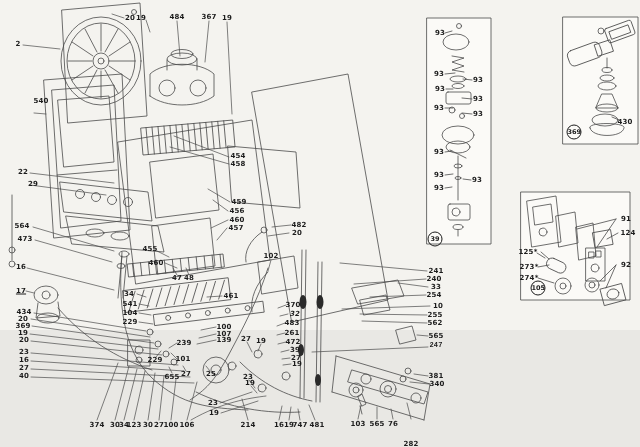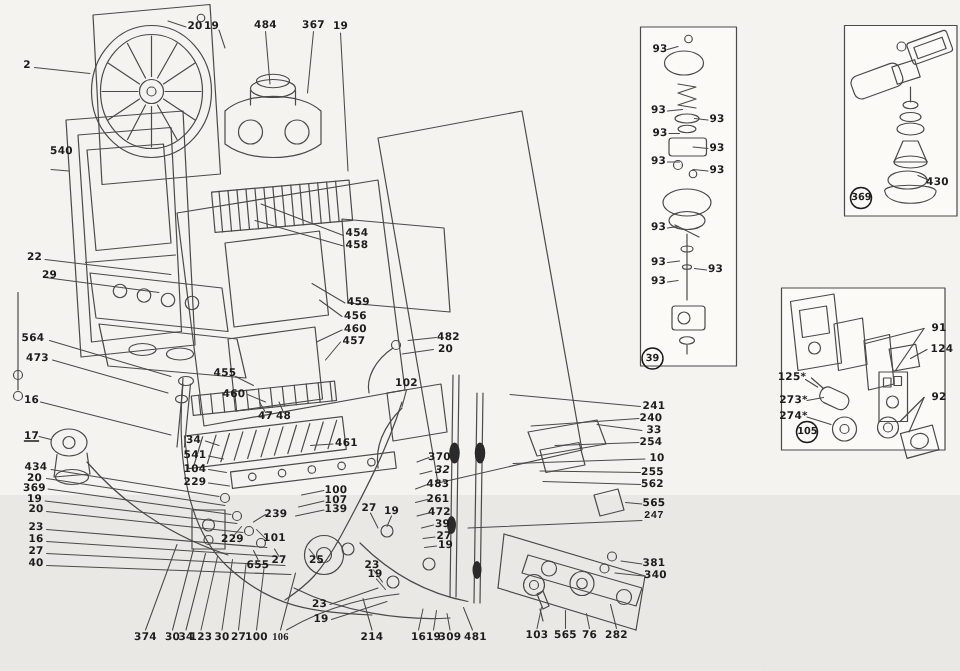--- a/index.html
+++ b/index.html
@@ -496,30 +496,30 @@
       <span class="lbl" style="left: 436px; top: 345px; font-family: Liberation Mono, monospace;">247</span>
       <span class="lbl" style="left: 436px; top: 376px;">381</span>
       <span class="lbl" style="left: 437px; top: 384px;">340</span>
       <span class="lbl" style="left: 97px; top: 425px;">374</span>
       <span class="lbl" style="left: 115px; top: 425px;">30</span>
       <span class="lbl" style="left: 124px; top: 425px;">34</span>
       <span class="lbl" style="left: 134px; top: 425px;">123</span>
       <span class="lbl" style="left: 148px; top: 425px;">30</span>
       <span class="lbl" style="left: 159px; top: 425px;">27</span>
       <span class="lbl" style="left: 171px; top: 425px;">100</span>
-      <span class="lbl" style="left: 187px; top: 425px; font-family: Liberation Serif, serif;">106</span>
+      <span class="lbl" style="left: 187px; top: 425px;">106</span>
       <span class="lbl" style="left: 248px; top: 425px;">214</span>
       <span class="lbl" style="left: 279px; top: 425px;">16</span>
       <span class="lbl" style="left: 289px; top: 425px;">19</span>
-      <span class="lbl" style="left: 300px; top: 425px;">309</span>
+      <span class="lbl" style="left: 300px; top: 425px;">747</span>
       <span class="lbl" style="left: 317px; top: 425px;">481</span>
       <span class="lbl" style="left: 358px; top: 424px; text-align: center;">103</span>
       <span class="lbl" style="left: 377px; top: 424px;">565</span>
       <span class="lbl" style="left: 393px; top: 424px;">76</span>
-      <span class="lbl" style="left: 411px; top: 424px;">282</span>
+      <span class="lbl" style="left: 411px; top: 444px;">282</span>
       <span class="lbl" style="left: 440px; top: 33px;">93</span>
       <span class="lbl" style="left: 439px; top: 74px;">93</span>
       <span class="lbl" style="left: 478px; top: 80px;">93</span>
       <span class="lbl" style="left: 440px; top: 89px;">93</span>
       <span class="lbl" style="left: 478px; top: 99px;">93</span>
       <span class="lbl" style="left: 439px; top: 108px;">93</span>
       <span class="lbl" style="left: 478px; top: 114px;">93</span>
       <span class="lbl" style="left: 439px; top: 152px;">93</span>
       <span class="lbl" style="left: 439px; top: 175px;">93</span>
       <span class="lbl" style="left: 477px; top: 180px;">93</span>

